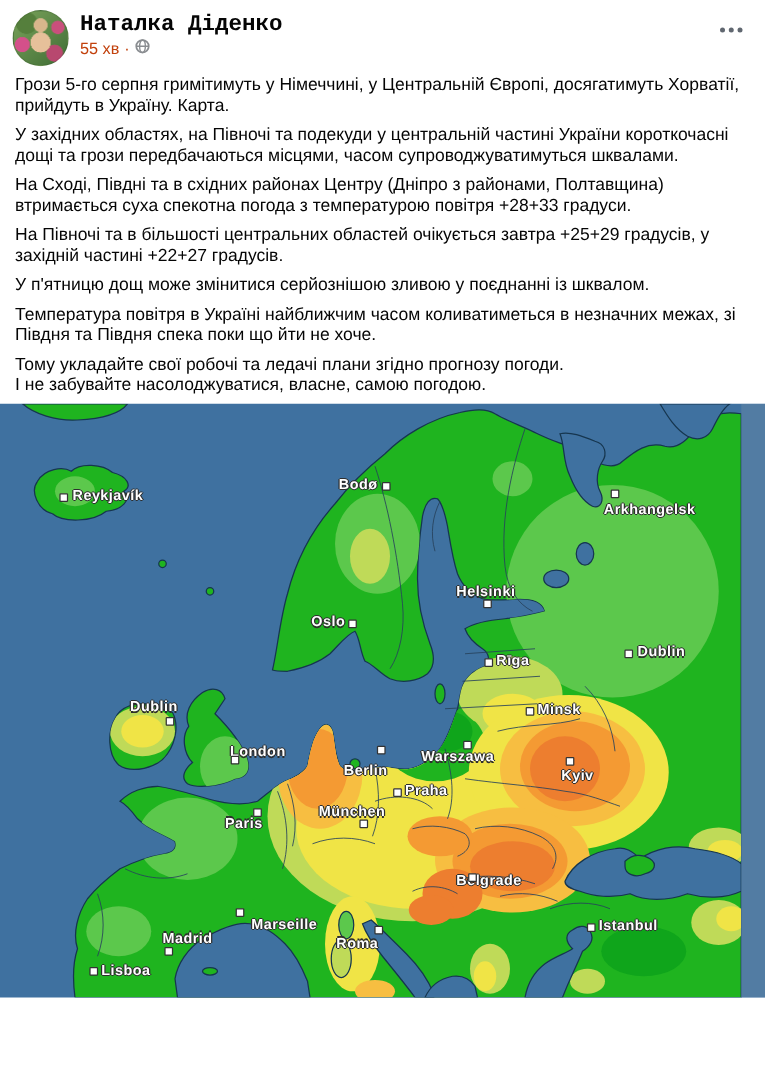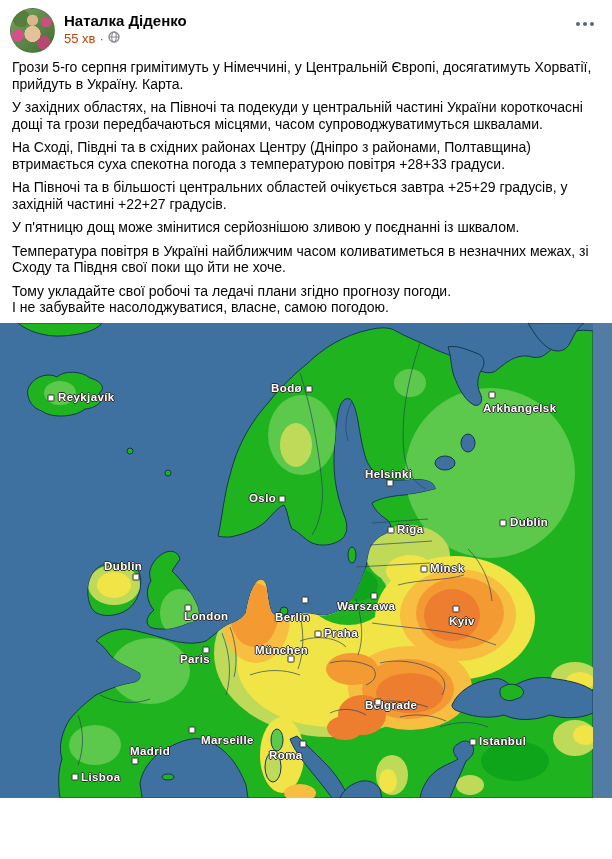--- a/index.html
+++ b/index.html
@@ -11,21 +11,21 @@
     background:
       radial-gradient(circle at 50% 26%,#d9b68c 0 14%,transparent 15%),
       radial-gradient(circle at 50% 58%,#e6c09a 0 24%,transparent 25%),
       radial-gradient(circle at 16% 62%,#d4508a 0 13%,transparent 14%),
       radial-gradient(circle at 82% 30%,#c94f7c 0 11%,transparent 12%),
       radial-gradient(circle at 76% 78%,#b8486f 0 14%,transparent 15%),
       radial-gradient(circle at 24% 22%,#557f3c 0 18%,transparent 19%),
       linear-gradient(135deg,#7aa35a,#3f6d35);
     border:1px solid rgba(0,0,0,.08);box-sizing:border-box;}
   .header-texts{margin-left:9px;padding-top:3px;}
-  .author{font-size:15px;font-weight:bold;color:#050505;line-height:19px;cursor:pointer;}
+  .author{font-size:18px;font-weight:bold;color:#050505;line-height:19px;cursor:pointer;font-family:Liberation Mono, monospace;}
   .meta{display:flex;align-items:center;gap:4px;color:#c2410c;font-size:13px;line-height:17px;}
   .globe{display:inline-block;}
   .more-btn{position:absolute;right:14px;top:14px;display:flex;gap:3px;padding:8px 4px;cursor:pointer;}
   .more-btn i{width:4px;height:4px;border-radius:50%;background:#606770;display:block;}
   
   .post-text{padding:4px 12px 0 12px;}
   .post-text p{margin:0 0 7px 0;font-size:14px;line-height:16.5px;color:#050505;white-space:pre-line;}
   
   .map{position:relative;width:612px;height:475px;margin-top:3px;background:var(--sea,#3F71A0);overflow:hidden;cursor:pointer;}
   .map svg{position:absolute;left:0;top:0;}
@@ -64,21 +64,21 @@
         <i></i>
       </div>
   </div>
 
   <div class="post-text" id="post-text">
       <p>Грози 5-го серпня гримітимуть у Німеччині, у Центральній  Європі, досягатимуть Хорватії, прийдуть в Україну. Карта.</p>
       <p>У західних областях, на Півночі та подекуди у центральній частині України короткочасні дощі та грози передбачаються місцями, часом супроводжуватимуться шквалами.</p>
       <p>На Сході, Півдні та в східних районах Центру (Дніпро з районами, Полтавщина) втримається суха спекотна погода з температурою повітря +28+33 градуси.</p>
       <p>На Півночі та в більшості центральних областей очікується завтра +25+29 градусів, у західній частині +22+27 градусів.</p>
       <p>У п'ятницю дощ може змінитися серйознішою зливою у поєднанні із шквалом.</p>
-      <p>Температура повітря в Україні найближчим часом коливатиметься в незначних межах, зі Сходу та Півдня свої поки що йти не хоче.</p>
+      <p>Температура повітря в Україні найближчим часом коливатиметься в незначних межах, зі Півдня та Півдня спека поки що йти не хоче.</p>
       <p>Тому укладайте свої робочі та ледачі плани згідно прогнозу погоди.
 І не забувайте насолоджуватися, власне, самою погодою.</p>
     </div>
 
   <div class="map" id="weather-map">
     <svg width="612" height="475" viewBox="0 0 612 475">
       <defs>
         <path id="greenland" d="M 18,0 L 102,0 C 96,8 80,12 62,13 C 45,14 27,8 18,0 Z"></path>
         <path id="iceland" d="M 30,62 C 36,52 50,50 57,54 C 64,47 82,48 90,55 C 102,58 106,66 99,70 C 106,77 97,85 85,86 C 74,95 50,95 42,88 C 30,85 24,70 30,62 Z"></path>
         <path id="ireland" d="M 92,252 C 96,242 110,238 120,241 L 138,247 C 143,256 141,270 134,280 C 126,292 105,296 95,289 C 86,281 86,262 92,252 Z"></path>
@@ -214,21 +214,21 @@
         <div class="city-label" style="left: 249px; top: 169px;">Oslo</div>
         <div class="city-dot" style="left: 391px; top: 207px;"></div>
         <div class="city-label" style="left: 397px; top: 200px;">Rīga</div>
         <div class="city-dot" style="left: 503px; top: 200px;"></div>
         <div class="city-label" style="left: 510px; top: 193px;">Dublin</div>
         <div class="city-dot" style="left: 424px; top: 246px;"></div>
         <div class="city-label" style="left: 430px; top: 239px;">Minsk</div>
         <div class="city-dot" style="left: 136px; top: 254px;"></div>
         <div class="city-label" style="left: 104px; top: 237px;">Dublin</div>
         <div class="city-dot" style="left: 188px; top: 285px;"></div>
-        <div class="city-label" style="left: 152px; top: 287px; padding-left: 32px;">London</div>
+        <div class="city-label" style="left: 152px; top: 273px; padding-left: 32px;">London</div>
         <div class="city-dot" style="left: 305px; top: 277px;"></div>
         <div class="city-label" style="left: 275px; top: 261px; margin-top: 27px;">Berlin</div>
         <div class="city-dot" style="left: 374px; top: 273px;"></div>
         <div class="city-label" style="left: 337px; top: 277px;">Warszawa</div>
         <div class="city-dot" style="left: 456px; top: 286px;"></div>
         <div class="city-label" style="left: 449px; top: 292px;">Kyiv</div>
         <div class="city-dot" style="left: 318px; top: 311px;"></div>
         <div class="city-label" style="left: 324px; top: 304px;">Praha</div>
         <div class="city-dot" style="left: 291px; top: 336px;"></div>
         <div class="city-label" style="left: 255px; top: 321px;">München</div>

